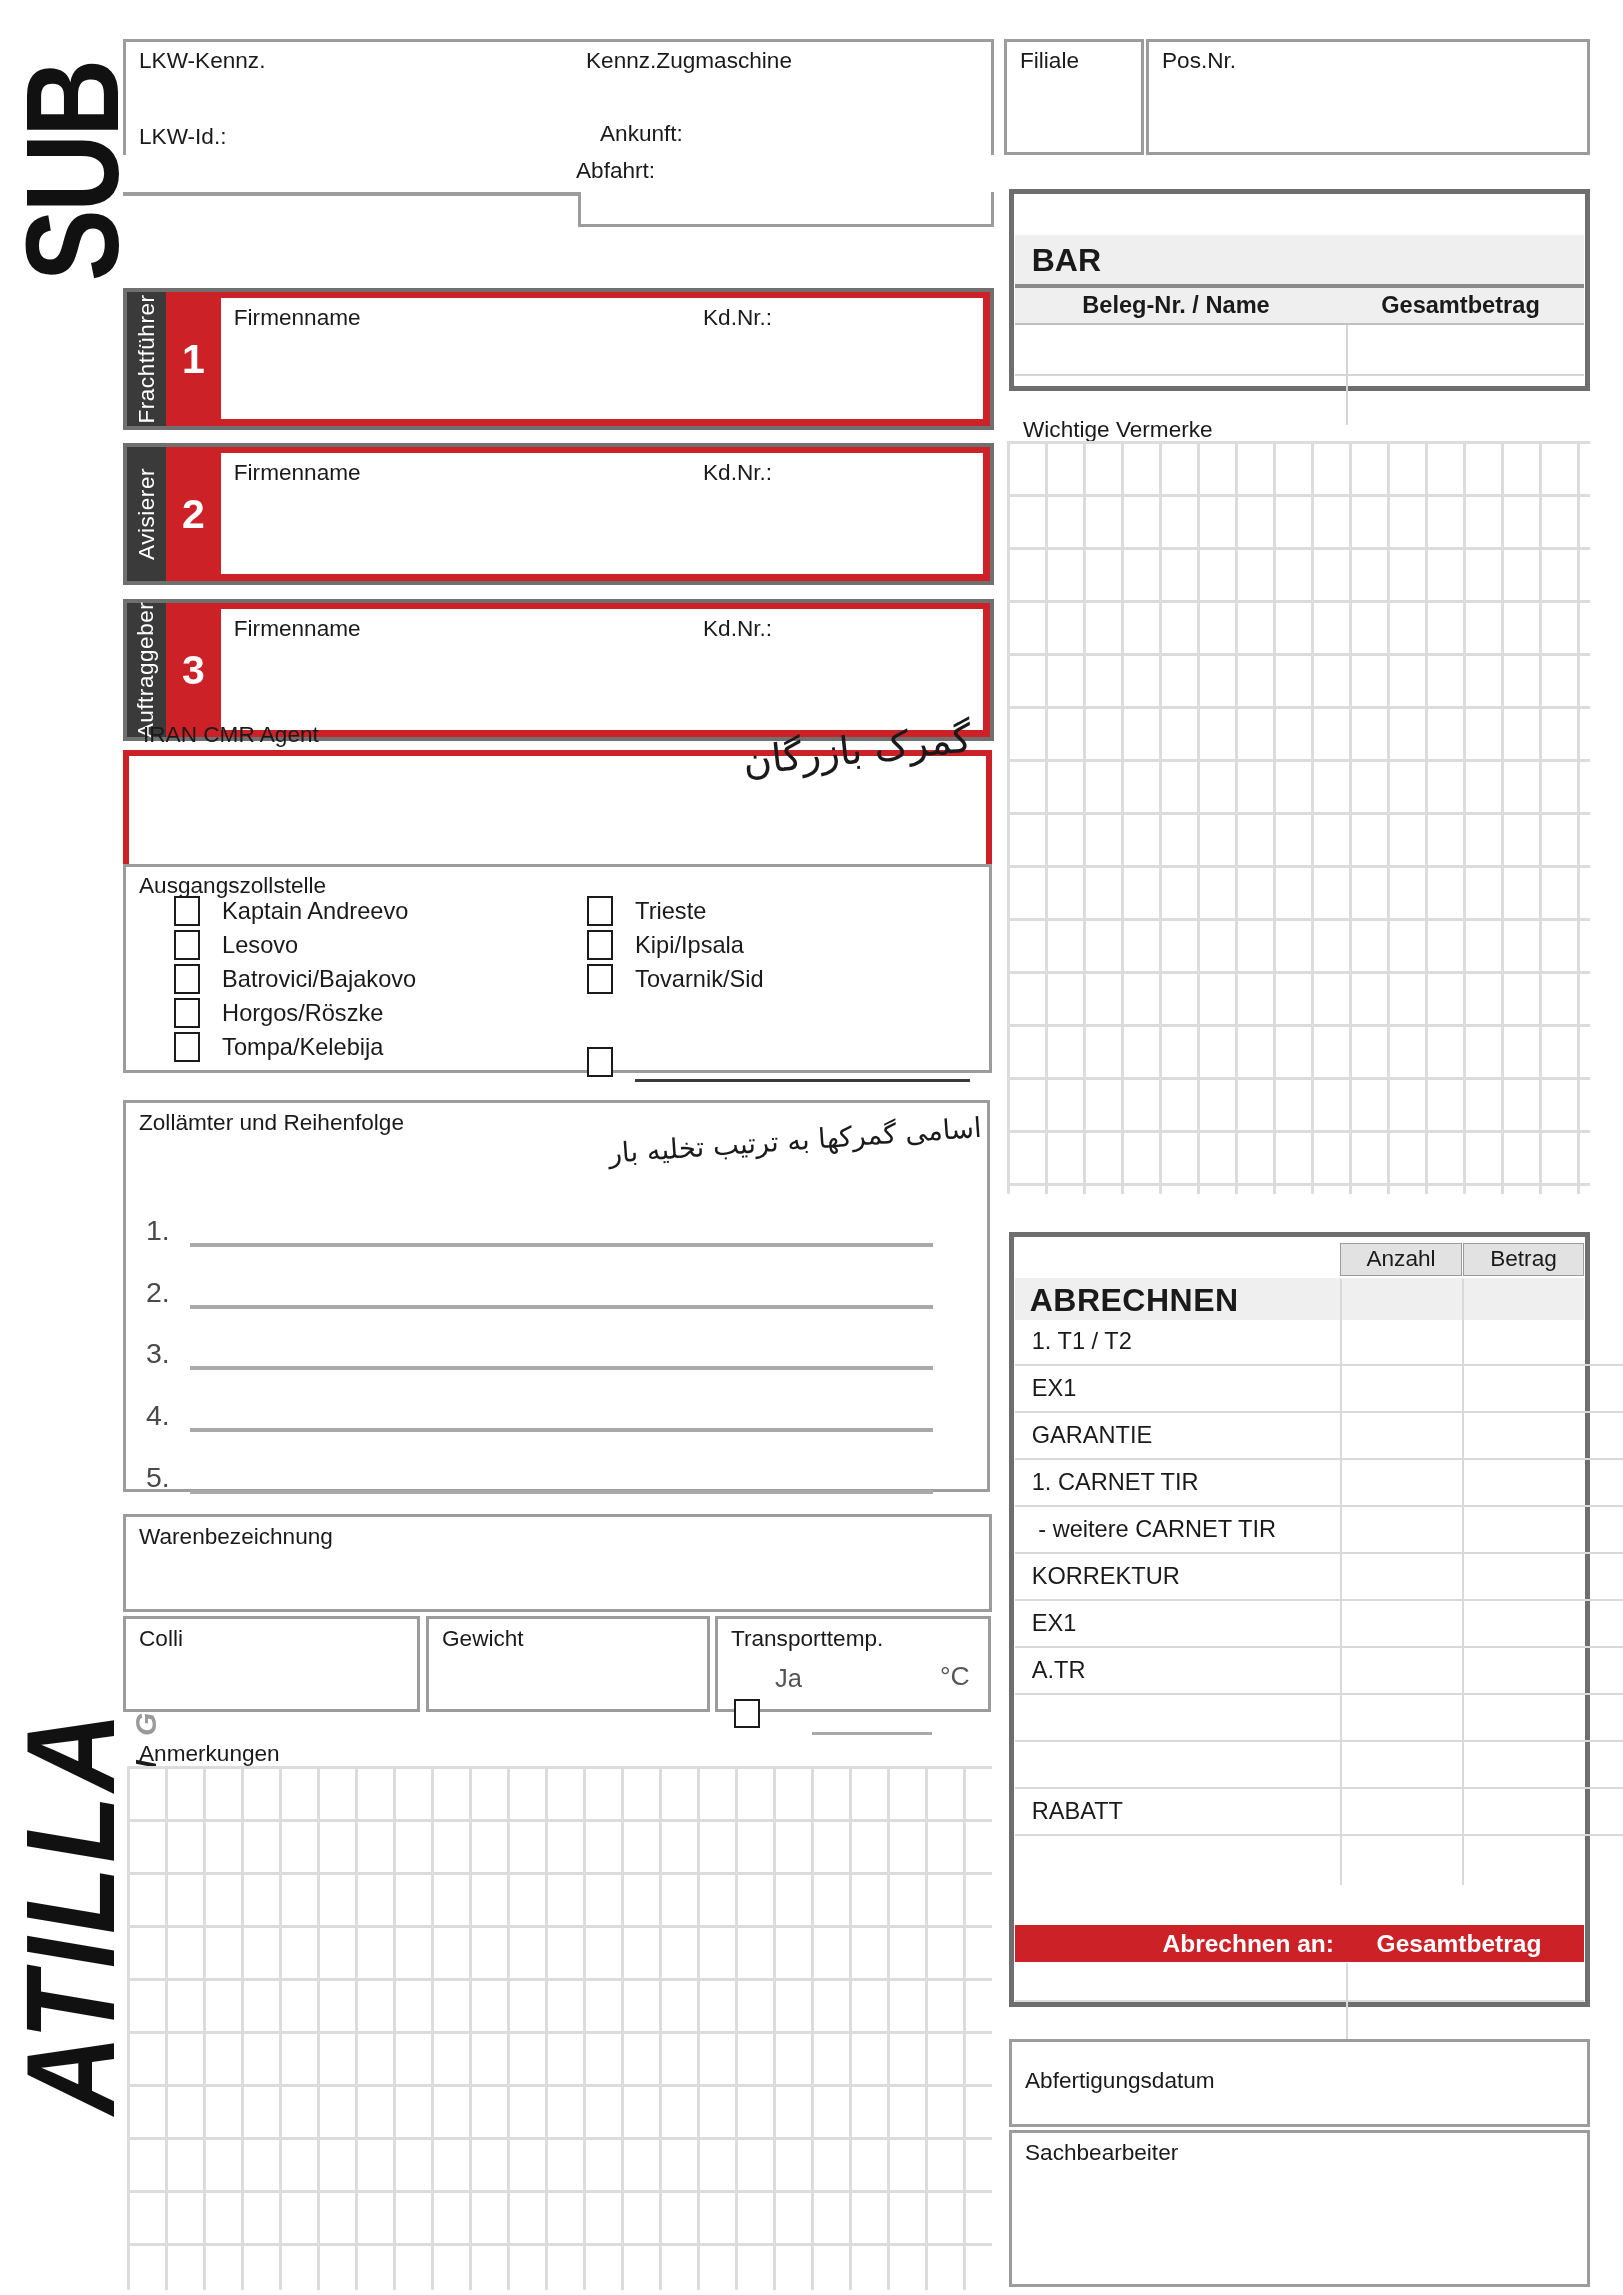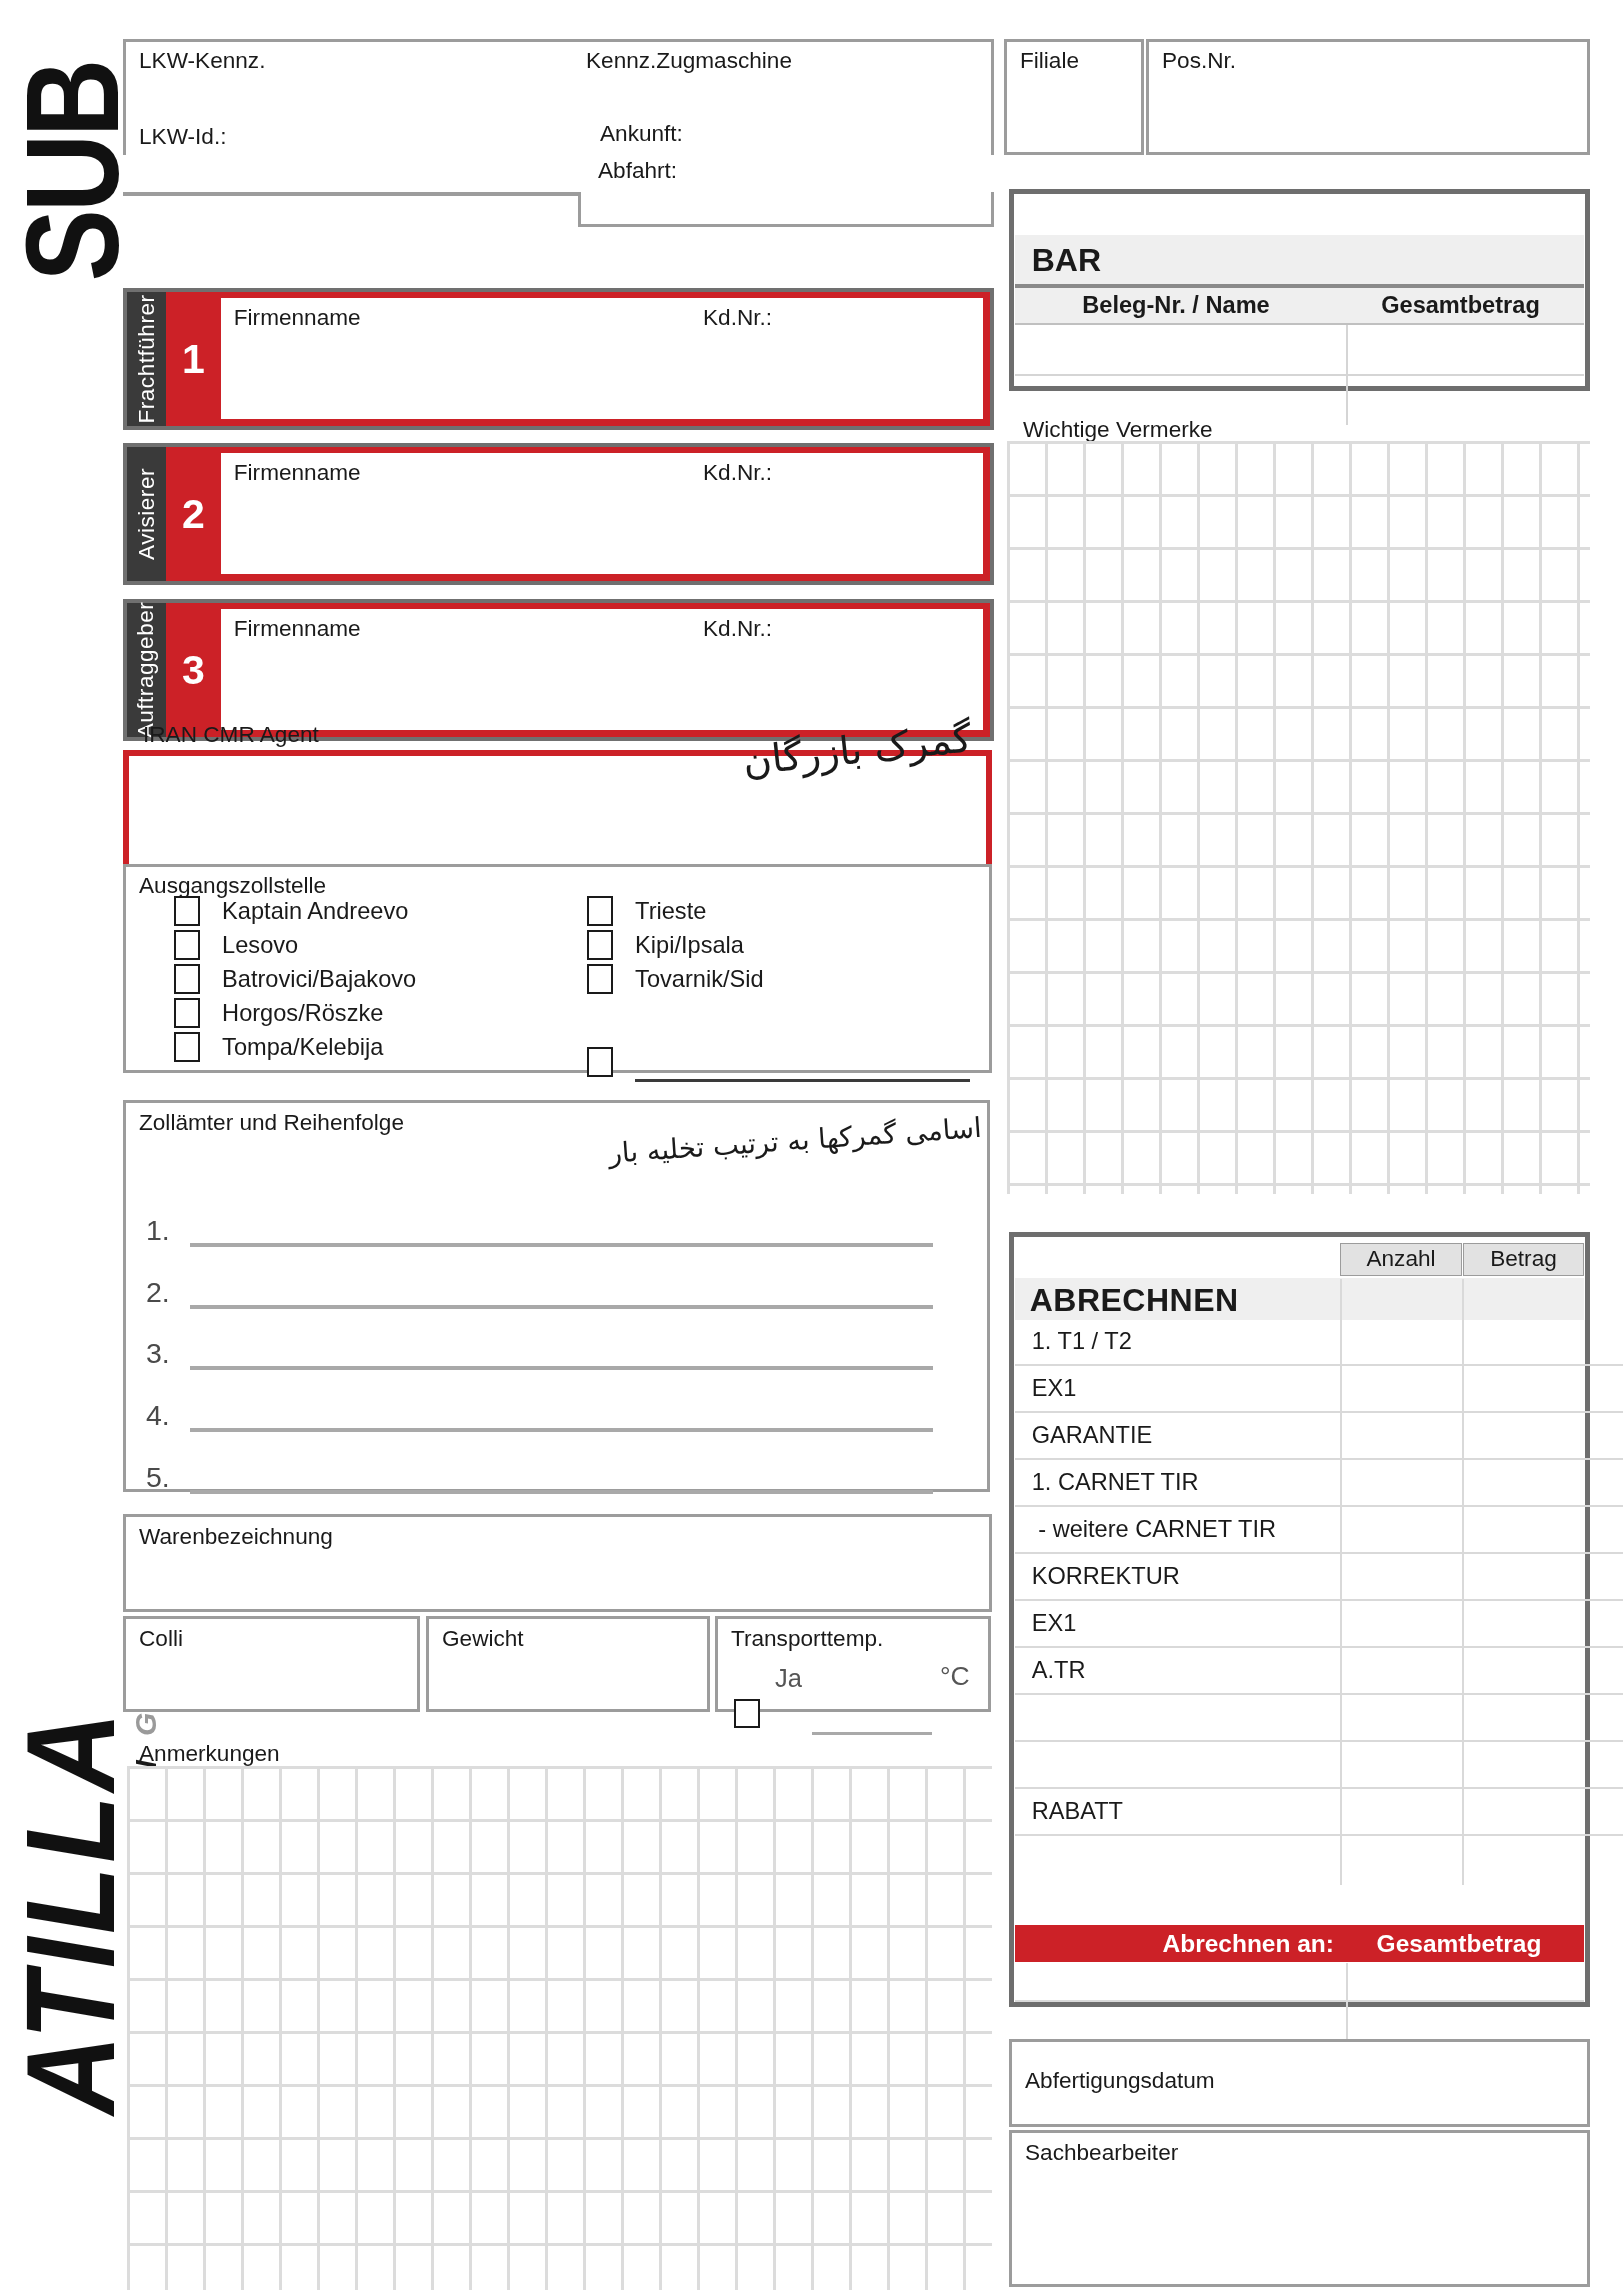--- a/index.html
+++ b/index.html
@@ -132,21 +132,21 @@
     <span class="vtext"><span>SPEDITION </span><span class="gmbh">GMBH</span></span>
   </div>
 
   <div id="topbox-main" class="boxg"></div>
   <div id="topbox-bottomstrip" class="abs"></div>
   <div id="topbox-notch" class="abs"></div>
   <span class="lbl" style="left:139px; top:48px;">LKW-Kennz.</span>
   <span class="lbl" style="left:139px; top:124px;">LKW-Id.:</span>
   <span class="lbl" style="left:586px; top:48px;">Kennz.Zugmaschine</span>
   <span class="lbl" style="left:586px; top:121px;margin-left:14px;">Ankunft:</span>
-  <span class="lbl" style="left:598px; top:158px;text-align:right;">Abfahrt:</span>
+  <span class="lbl" style="left:576px; top:158px;text-align:right;">Abfahrt:</span>
 
   <div class="boxg" style="left:1004px; top:39px; width:140px; height:116px;"></div>
   <div class="boxg" style="left:1146px; top:39px; width:444px; height:116px;"></div>
   <span class="lbl" style="left:1020px; top:48px;">Filiale</span>
   <span class="lbl" style="left:1162px; top:48px;">Pos.Nr.</span>
 
   <div class="abs" style="left:0; top:0;">
       <div class="party-row">
       <div class="role-band">
           <span>Frachtführer</span>

